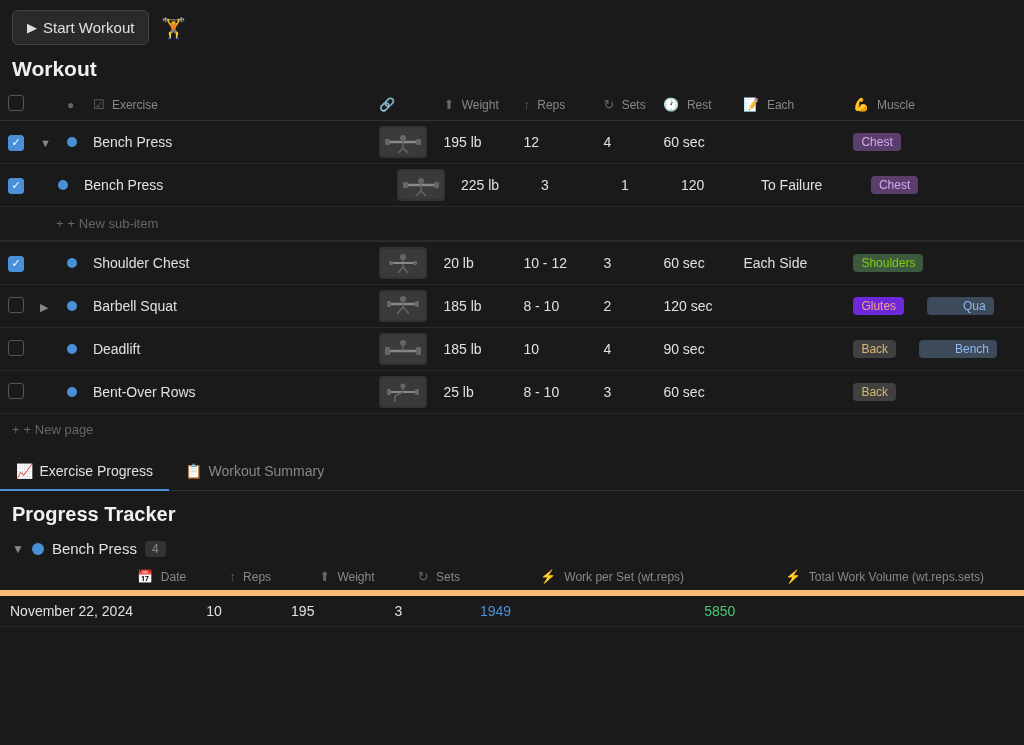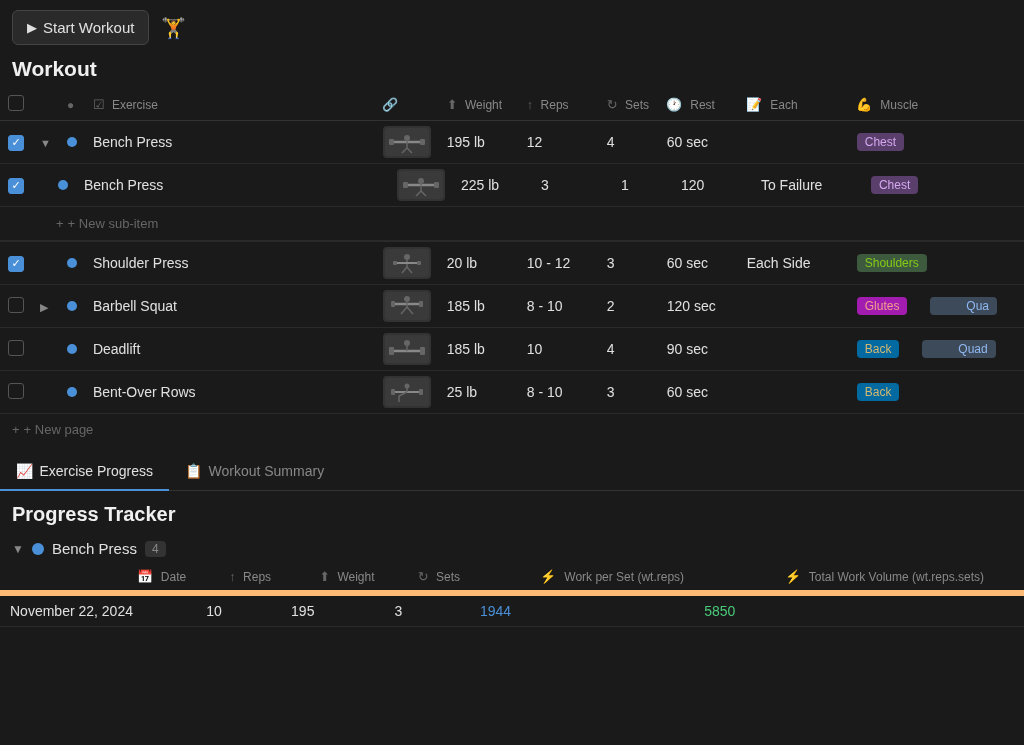--- a/index.html
+++ b/index.html
@@ -114,23 +114,23 @@
     .muscle-badge {
       display: inline-block;
       padding: 2px 8px;
       border-radius: 4px;
       font-size: 12px;
       font-weight: 500;
       margin-right: 19px;
     }
     .badge-chest { background: #5a3e6b; color: #d4a8f0; }
     .badge-shoulders { background: #3d5a3e; color: #84cc16; }
-    .badge-glutes { background: #a21caf; color: #f0a090; }
+    .badge-glutes { background: #6d28d9; color: #f0a090; }
     .badge-quads { background: #3d4a5a; color: #90b8f0; padding-left: 36px; }
-    .badge-back { background: #0369a1; color: #d4b870; }
+    .badge-back { background: #404040; color: #d4b870; }
 
     .new-sub-item {
       color: #666;
       cursor: pointer;
       display: flex; align-items: center; gap: 4px;
       padding: 4px 8px 4px 48px;
       font-size: 13px;
     }
 
     .new-page {
@@ -336,21 +336,21 @@
           </tr>
         </tbody>
           </table>
       </td>
     </tr>
 
     <tr>
       <td class="col-checkbox"><div class="cb checked"></div></td>
       <td class="col-expand"></td>
       <td class="col-dot"><span class="dot dot-blue"></span></td>
-      <td class="col-exercise">Shoulder Press</td>
+      <td class="col-exercise">Shoulder Chest</td>
       <td class="col-img">
         <div class="exercise-thumb">
           <svg class="thumb-svg" viewBox="0 0 44 28">
             <rect width="44" height="28" fill="#3a3a3a" rx="3"></rect>
             <circle cx="22" cy="8" r="3" fill="#666"></circle>
             <line x1="22" y1="11" x2="22" y2="18" stroke="#666" stroke-width="1.5"></line>
             <line x1="12" y1="14" x2="32" y2="14" stroke="#888" stroke-width="2"></line>
             <rect x="8" y="12" width="4" height="4" fill="#666" rx="1"></rect>
             <rect x="32" y="12" width="4" height="4" fill="#666" rx="1"></rect>
             <line x1="22" y1="18" x2="17" y2="24" stroke="#666" stroke-width="1.5"></line>
@@ -415,21 +415,21 @@
           </svg>
         </div>
       </td>
       <td class="col-weight">185 lb</td>
       <td class="col-reps">10</td>
       <td class="col-sets">4</td>
       <td class="col-rest">90 sec</td>
       <td class="col-note"></td>
       <td class="col-muscle">
         <span class="muscle-badge badge-back">Back</span>
-        <span class="muscle-badge badge-quads">Quad</span>
+        <span class="muscle-badge badge-quads">Bench</span>
       </td>
     </tr>
 
     <tr>
       <td class="col-checkbox"><div class="cb"></div></td>
       <td class="col-expand"></td>
       <td class="col-dot"><span class="dot dot-blue"></span></td>
       <td class="col-exercise">Bent-Over Rows</td>
       <td class="col-img">
         <div class="exercise-thumb">
@@ -511,18 +511,18 @@
       </th>
       <th style="width:30px;"></th>
     </tr>
   </thead>
   <tbody>
     <tr>
       <td>November 22, 2024</td>
       <td>10</td>
       <td>195</td>
       <td>3</td>
-      <td class="highlight-blue">1944</td>
+      <td class="highlight-blue">1949</td>
       <td class="highlight-green">5850</td>
       <td></td>
     </tr>
   </tbody>
 </table>
 
 </body></html>

